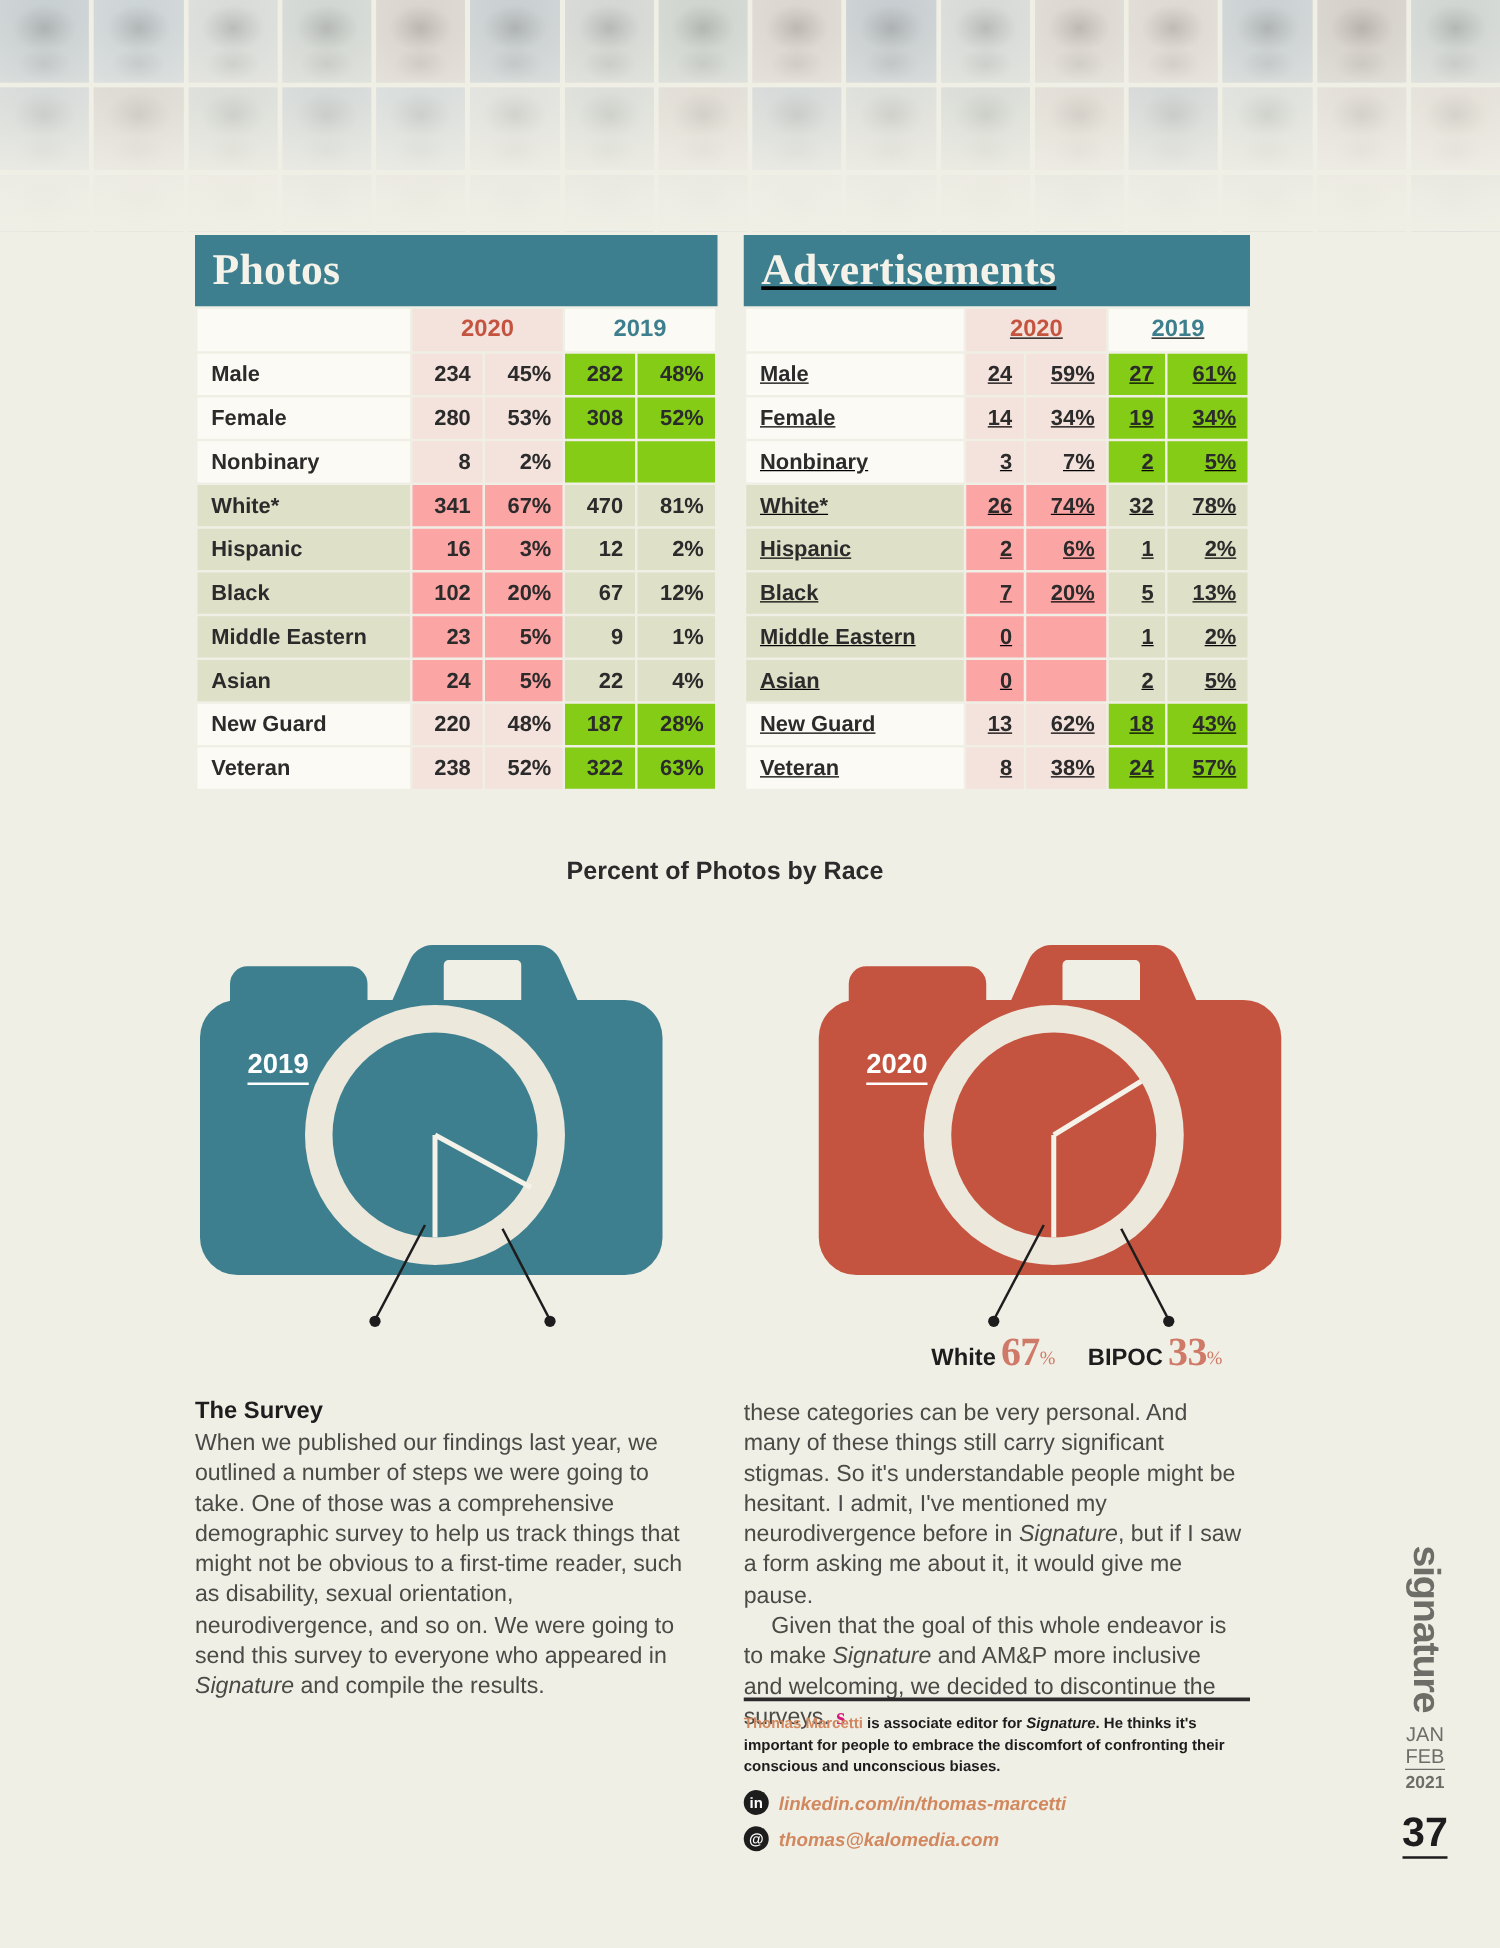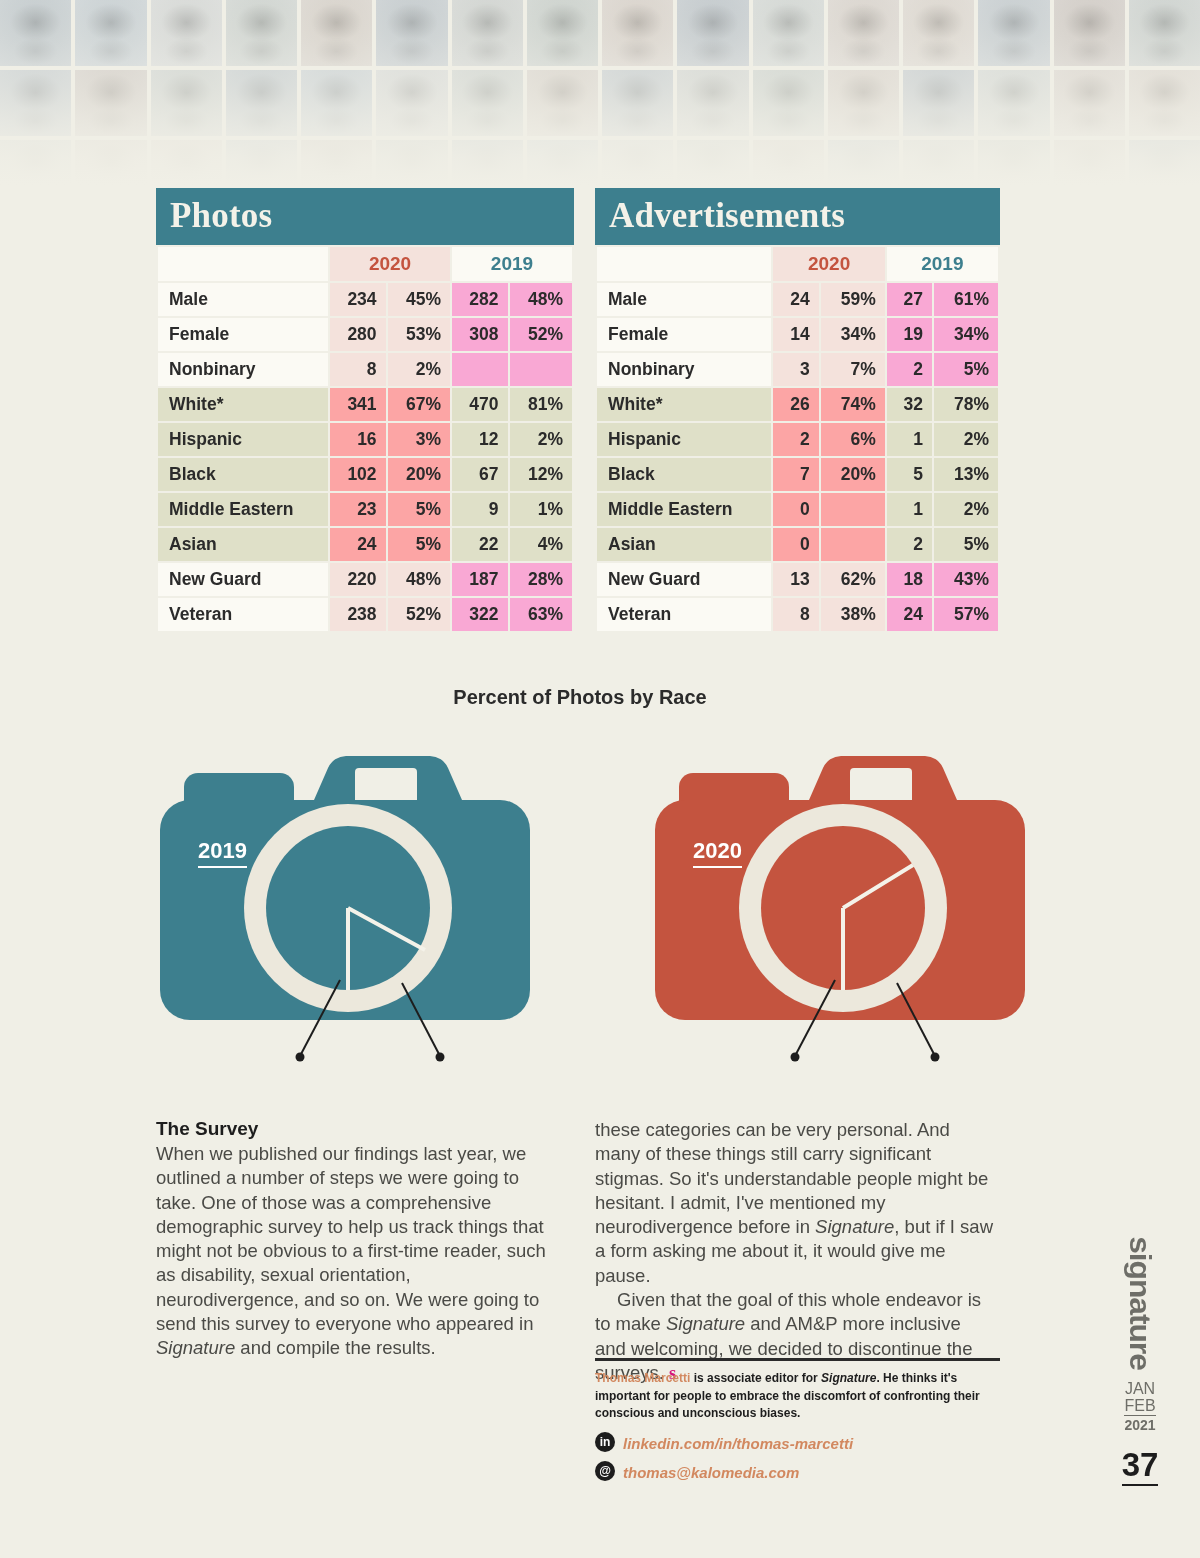--- a/index.html
+++ b/index.html
@@ -32,21 +32,21 @@
   .collage-fade {
     position: absolute; inset: 0;
     background: linear-gradient(to bottom, rgba(240,239,230,0.12) 0%, rgba(240,239,230,0.30) 32%, rgba(240,239,230,0.68) 62%, rgba(240,239,230,0.93) 85%, #f0efe6 100%);
     pointer-events: none;
   }
 
   
   .tables { position: absolute; top: 188px; left: 0; width: 1200px; }
   .table-wrap { position: absolute; }
   .tbl-photos { left: 156px; top: 0; width: 418px; }
-  .tbl-ads { left: 595px; top: 0; width: 405px; }
+  .tbl-ads { left: 595px; top: 0; width: 405px; text-decoration: underline; }
 
   .tbl-title {
     background: #3d7f8e;
     color: #f4f2e9;
     font-family: "Liberation Serif", serif;
     font-weight: bold;
     font-size: 35px;
     line-height: 1;
     padding: 10px 14px 12px 14px;
     letter-spacing: 0.2px;
@@ -62,21 +62,21 @@
   }
   td.lbl, th.lbl { text-align: left; padding-left: 11px; }
 
   th.yr2020 { color: #c4543f; background: #f4e2dc; font-size: 19px; text-align: center; }
   th.yr2019 { color: #3d7f8e; background: #fbfaf4; font-size: 19px; text-align: center; }
   th.blank { background: #fbfaf4; }
 
   
   tr.g td.lbl { background: #fbfaf4; }
   tr.g td.c20  { background: #f4e2dc; }
-  tr.g td.c19  { background: #f9a8d4; }
+  tr.g td.c19  { background: #84cc16; }
   
   tr.r td.lbl { background: #dfe0c8; }
   tr.r td.c20  { background: #fca5a5; }
   tr.r td.c19  { background: #dfe0c8; }
 
   
   .chart-title {
     position: absolute; top: 686px; left: 0; width: 1160px;
     text-align: center;
     font-size: 20px; font-weight: bold; color: #2b2b2b;
@@ -416,20 +416,25 @@
     </svg>
     <div class="yr-badge" style="left:48px; top:120px;">2020</div>
 
     <svg class="leaders" width="390" height="370">
       <path d="M190,262 L150,338" stroke="#1d1d1d" stroke-width="2" fill="none"></path>
       <circle cx="150" cy="339" r="4.5" fill="#1d1d1d"></circle>
       <path d="M252,265 L290,338" stroke="#1d1d1d" stroke-width="2" fill="none"></path>
       <circle cx="290" cy="339" r="4.5" fill="#1d1d1d"></circle>
     </svg>
 
+    <div class="legend" style="left:100px; top:345px;">
+      <span class="lg"><span class="lg-name">White</span><span class="lg-num redc">67</span><span class="lg-pct redc">%</span></span>
+      <span style="display:inline-block;width:26px"></span>
+      <span class="lg"><span class="lg-name">BIPOC</span><span class="lg-num redc">33</span><span class="lg-pct redc">%</span></span>
+    </div>
   </div>
 </div>
 
 <div class="cols">
   <div class="col col-l">
     <div class="sec-head">The Survey</div>
     <p class="body-p" id="lp0">When we published our findings last year, we outlined a number of steps we were going to take. One of those was a comprehensive demographic survey to help us track things that might not be obvious to a first-time reader, such as disability, sexual orientation, neurodivergence, and so on. We were going to send this survey to everyone who appeared in <em>Signature</em> and compile the results.</p>
   </div>
   <div class="col col-r">
     <p class="body-p" id="rp0">these categories can be very personal. And many of these things still carry significant stigmas. So it's understandable people might be hesitant. I admit, I've mentioned my neurodivergence before in <em>Signature</em>, but if I saw a form asking me about it, it would give me pause.</p>

